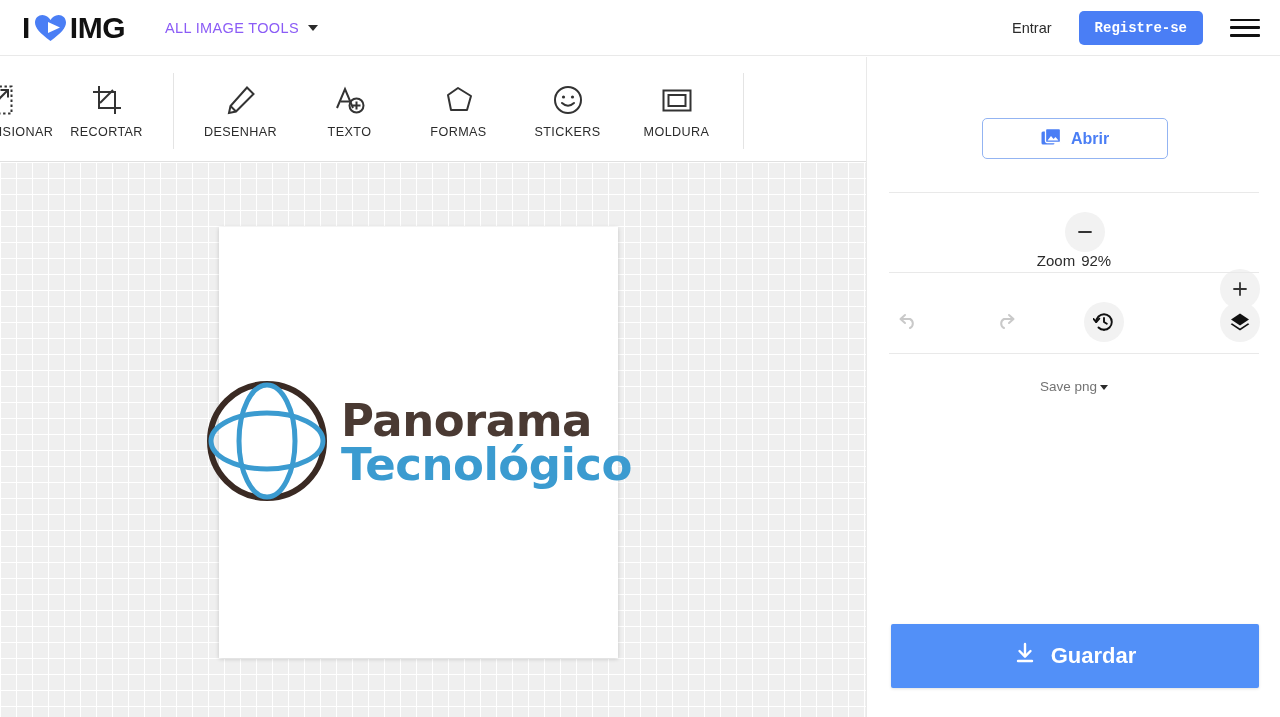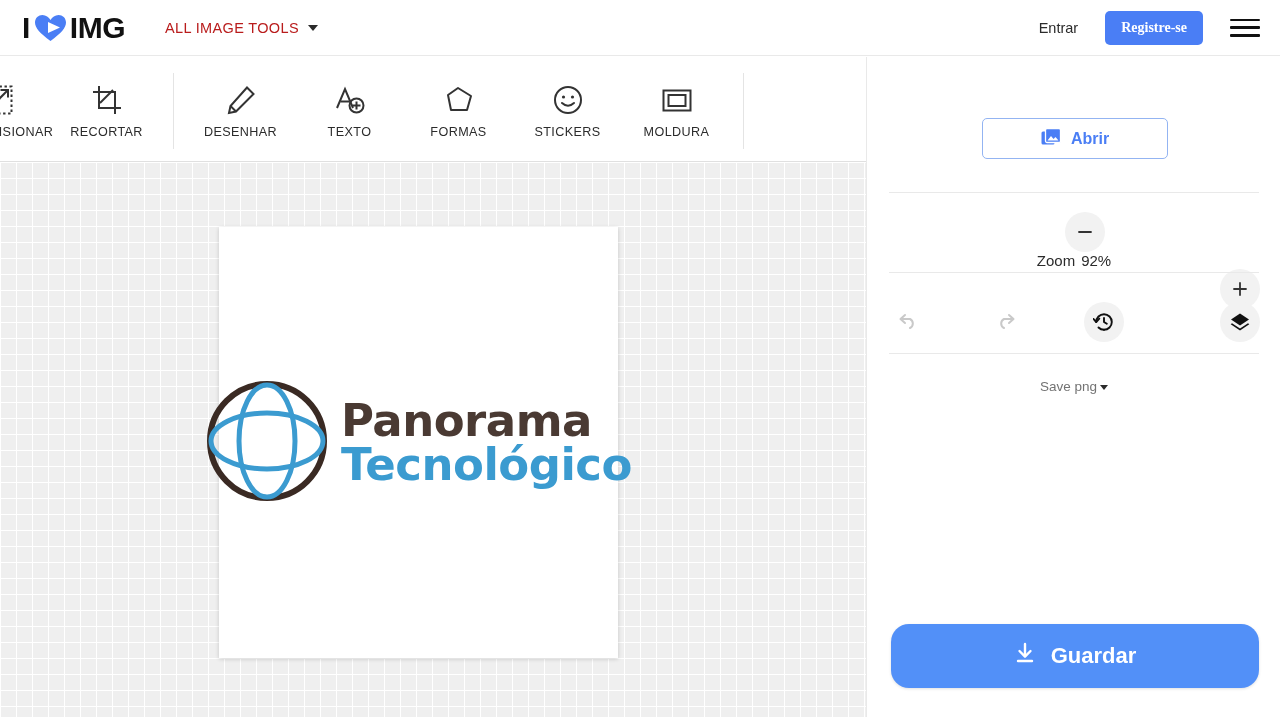--- a/index.html
+++ b/index.html
@@ -24,21 +24,21 @@
     display: flex; align-items: center;
     font-size: 30px; font-weight: 700; letter-spacing: -0.5px;
     color: #111;
     cursor: pointer;
     font-family: "Liberation Sans", sans-serif;
   }
   #logo .heart { position: relative; width: 33px; height: 28px; margin: 0 3px 0 4px; }
   #logo .heart svg { display: block; }
   #alltools {
     margin-left: 40px;
-    font-size: 14.5px; color: #b91c1c;
+    font-size: 14.5px; color: #8b5cf6;
     letter-spacing: 0.35px;
     display: flex; align-items: center; gap: 9px;
     cursor: pointer;
   }
   .caret-dn {
     width: 0; height: 0;
     border-left: 5px solid transparent;
     border-right: 5px solid transparent;
     border-top: 6px solid #2b2b2b;
   }
@@ -47,21 +47,21 @@
     display: flex; align-items: center; gap: 27px;
   }
   #login-link {
     font-size: 14.5px; color: #2b2b2b; cursor: pointer;
   }
   #signup-btn {
     background: #4a7ef5; color: #fff;
     font-size: 14px; font-weight: 700;
     border: none; border-radius: 5px;
     padding: 9px 16px; cursor: pointer;
-    font-family: Liberation Serif, serif;
+    font-family: Liberation Mono, monospace;
   }
   #burger { width: 30px; height: 24px; cursor: pointer;
             display: flex; flex-direction: column; justify-content: space-between;
             padding: 3px 0; }
   #burger span { display: block; height: 2.6px; background: #111; border-radius: 1px; }
 
   
   #toolbar-wrap {
     position: absolute; top: 56px; left: 0;
     width: 866px; height: 105px;
@@ -211,21 +211,21 @@
     width: 0; height: 0;
     border-left: 4px solid transparent;
     border-right: 4px solid transparent;
     border-top: 5px solid #2b2b2b;
     vertical-align: 1px;
   }
 
   #save-btn {
     position: absolute; left: 24px; top: 567px;
     width: 368px; height: 64px;
-    background: #5290f8; border: none; border-radius: 18px;
+    background: #5290f8; border: none; border-radius: 2px;
     color: #fff; font-size: 22px; font-weight: 700;
     display: flex; align-items: center; justify-content: center; gap: 15px;
     cursor: pointer;
     font-family: "Liberation Sans", sans-serif;
     box-shadow: 0 1px 3px rgba(0,0,0,.12);
   }
 </style>
 </head>
 <body>
 

